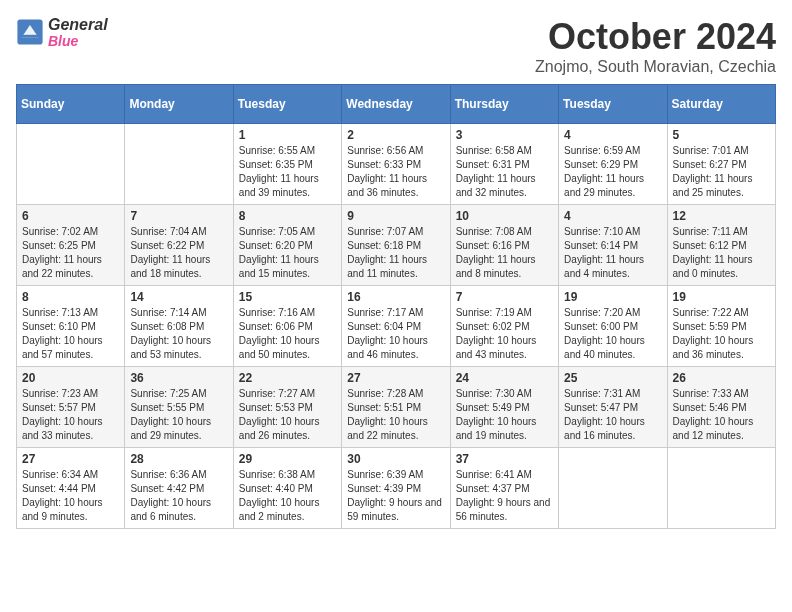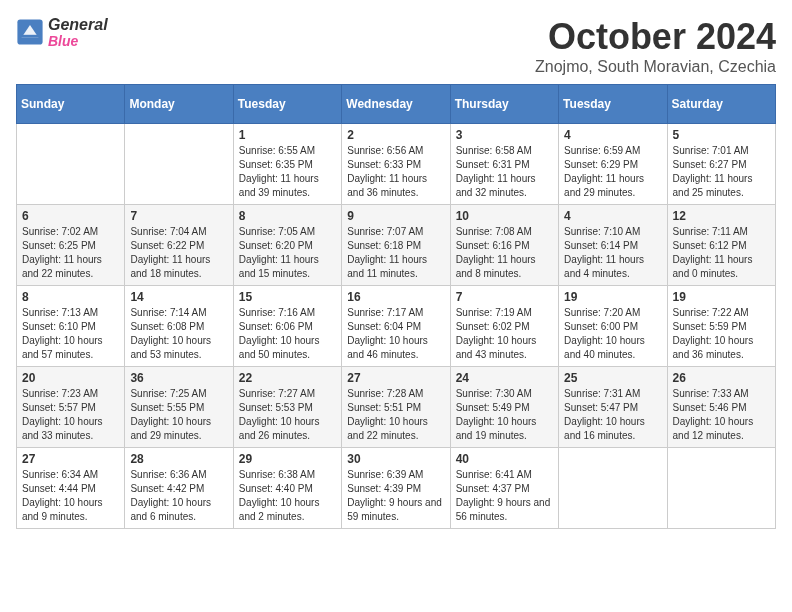--- a/index.html
+++ b/index.html
@@ -256,20 +256,20 @@
         </td>
         <td>
           <span class="day-number">29</span>
           <div class="day-info">Sunrise: 6:38 AM<br>Sunset: 4:40 PM<br>Daylight: 10 hours and 2 minutes.</div>
         </td>
         <td>
           <span class="day-number">30</span>
           <div class="day-info">Sunrise: 6:39 AM<br>Sunset: 4:39 PM<br>Daylight: 9 hours and 59 minutes.</div>
         </td>
         <td>
-          <span class="day-number">40</span>
+          <span class="day-number">37</span>
           <div class="day-info">Sunrise: 6:41 AM<br>Sunset: 4:37 PM<br>Daylight: 9 hours and 56 minutes.</div>
         </td>
         <td class="empty-cell"></td>
         <td class="empty-cell"></td>
       </tr>
     </tbody>
 </table>
 
 </body></html>

